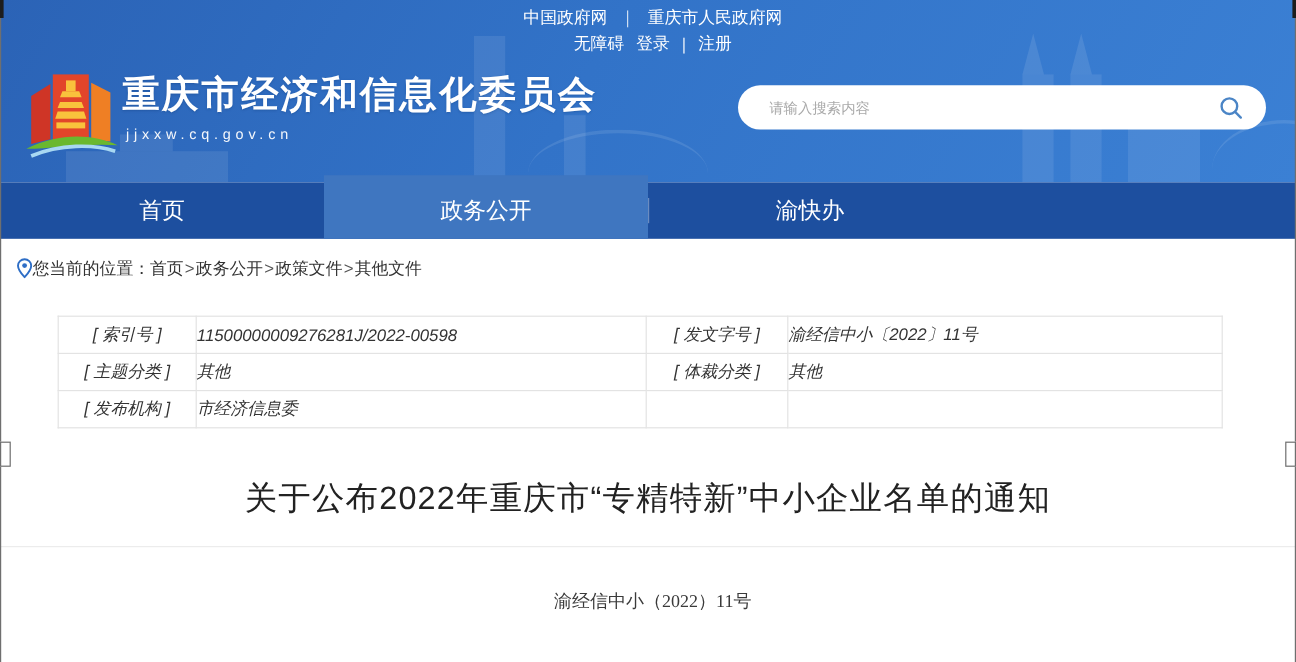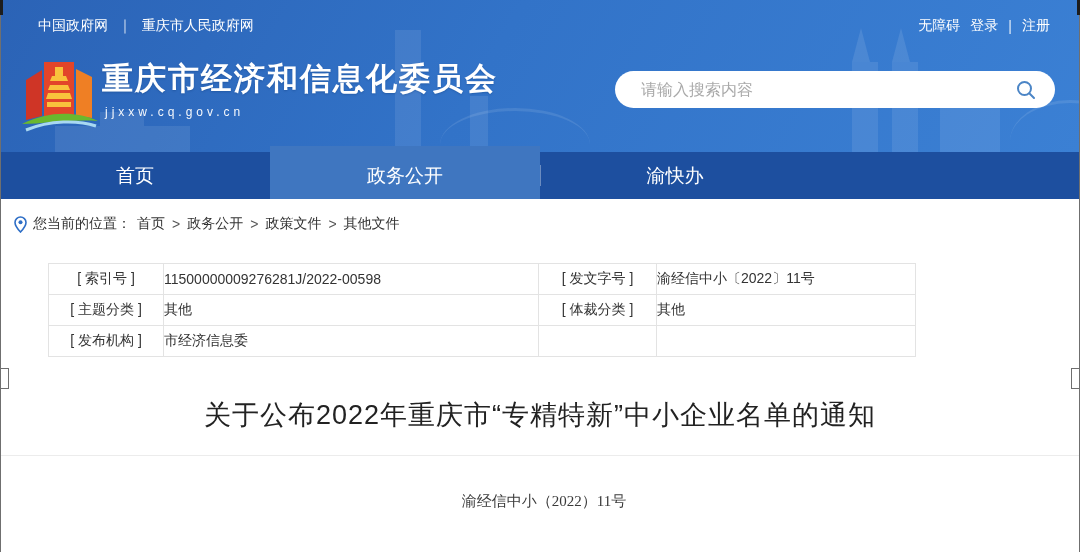--- a/index.html
+++ b/index.html
@@ -18,69 +18,69 @@
     overflow:hidden;
   }
   .banner .wm{position:absolute;background:rgba(255,255,255,0.09);}
   .wm.spire{width:0;height:0;background:none;border-left:9px solid transparent;border-right:9px solid transparent;border-bottom:34px solid rgba(255,255,255,0.10);}
   .wm.arc{background:none;border-top:3px solid rgba(255,255,255,0.10);border-radius:50%;}
 
   .topbar{
     position:absolute;top:0;left:0;right:0;height:46px;
     display:flex;align-items:center;justify-content:space-between;
     padding:6px 30px 0 38px;box-sizing:border-box;
-    color:#fff;font-size:14px;z-index:3;
+    color:#fff;font-size:14px;z-index:3;flex-direction:column;
   }
   .topbar a{color:#fff;text-decoration:none;cursor:pointer;}
   .topbar .grp{display:flex;align-items:center;gap:10px;}
   .topbar .pipe{opacity:.85;}
 
   .brand{position:absolute;left:18px;top:54px;display:flex;align-items:flex-start;z-index:3;}
   .logo{width:84px;height:92px;flex:0 0 auto;}
   .brand-text{margin-left:0;padding-top:8px;}
   .site-title{color:#fff;font-size:31px;font-weight:700;letter-spacing:2px;line-height:34px;text-shadow:0 1px 2px rgba(0,40,90,.25);}
   .site-domain{color:rgba(255,255,255,.95);font-size:12px;letter-spacing:4px;margin-top:9px;margin-left:3px;}
 
   .searchbox{
     position:absolute;right:25px;top:71px;width:440px;height:37px;
     background:#fff;border-radius:19px;display:flex;align-items:center;
     padding:0 16px 0 24px;box-sizing:border-box;z-index:3;
   }
   .searchbox input{
-    flex:1;border:none;outline:none;font-size:16px;color:#ef4444;background:transparent;
-    font-family:Liberation Serif, serif;
+    flex:1;border:none;outline:none;font-size:12px;color:#ef4444;background:transparent;
+    font-family:Liberation Sans, sans-serif;
   }
   .searchbox input::placeholder{color:#a9a9a9;}
   .search-btn{width:26px;height:26px;display:flex;align-items:center;justify-content:center;cursor:pointer;background:none;border:none;padding:0;}
 
   
   .nav{
     position:relative;width:100%;height:47px;background:#1d4f9f;
     display:flex;z-index:2;
   }
   .nav-tab{
     width:270px;height:47px;display:flex;align-items:center;justify-content:center;
     color:#fff;font-size:19px;cursor:pointer;position:relative;box-sizing:border-box;
   }
   .nav-tab .sep{position:absolute;left:0;top:13px;width:1px;height:21px;background:rgba(255,255,255,.35);}
   .nav-tab.active{background:#3f76c0;margin-top:-6px;height:53px;padding-top:6px;z-index:4;}
 
   
   .content{position:relative;background:#fff;}
   .breadcrumb{
-    display:flex;align-items:center;gap:6px;
+    display:flex;align-items:flex-start;
     padding:16px 0 0 14px;font-size:14px;color:#333;
   }
   .breadcrumb .crumb{cursor:pointer;}
   .breadcrumb .bsep{color:#555;margin:0 1px;}
 
   table.meta{
     border-collapse:collapse;table-layout:fixed;
-    margin:30px 0 0 48px;width:868px;
-    font-size:14px;background:#fff;
+    margin:30px 0 0 48px;width:971px;
+    font-size:14px;background:#fff;font-style:italic;
   }
   table.meta td{
     border:1px solid #e3e3e3;height:31px;padding:0;box-sizing:border-box;
     color:#333;vertical-align:middle;
   }
   td.mlabel{width:115px;text-align:center;color:#5a5a5a;}
   td.mvalue{padding-left:18px;}
   td.w-val1{width:375px;}
   td.w-lab2{width:118px;}
 

